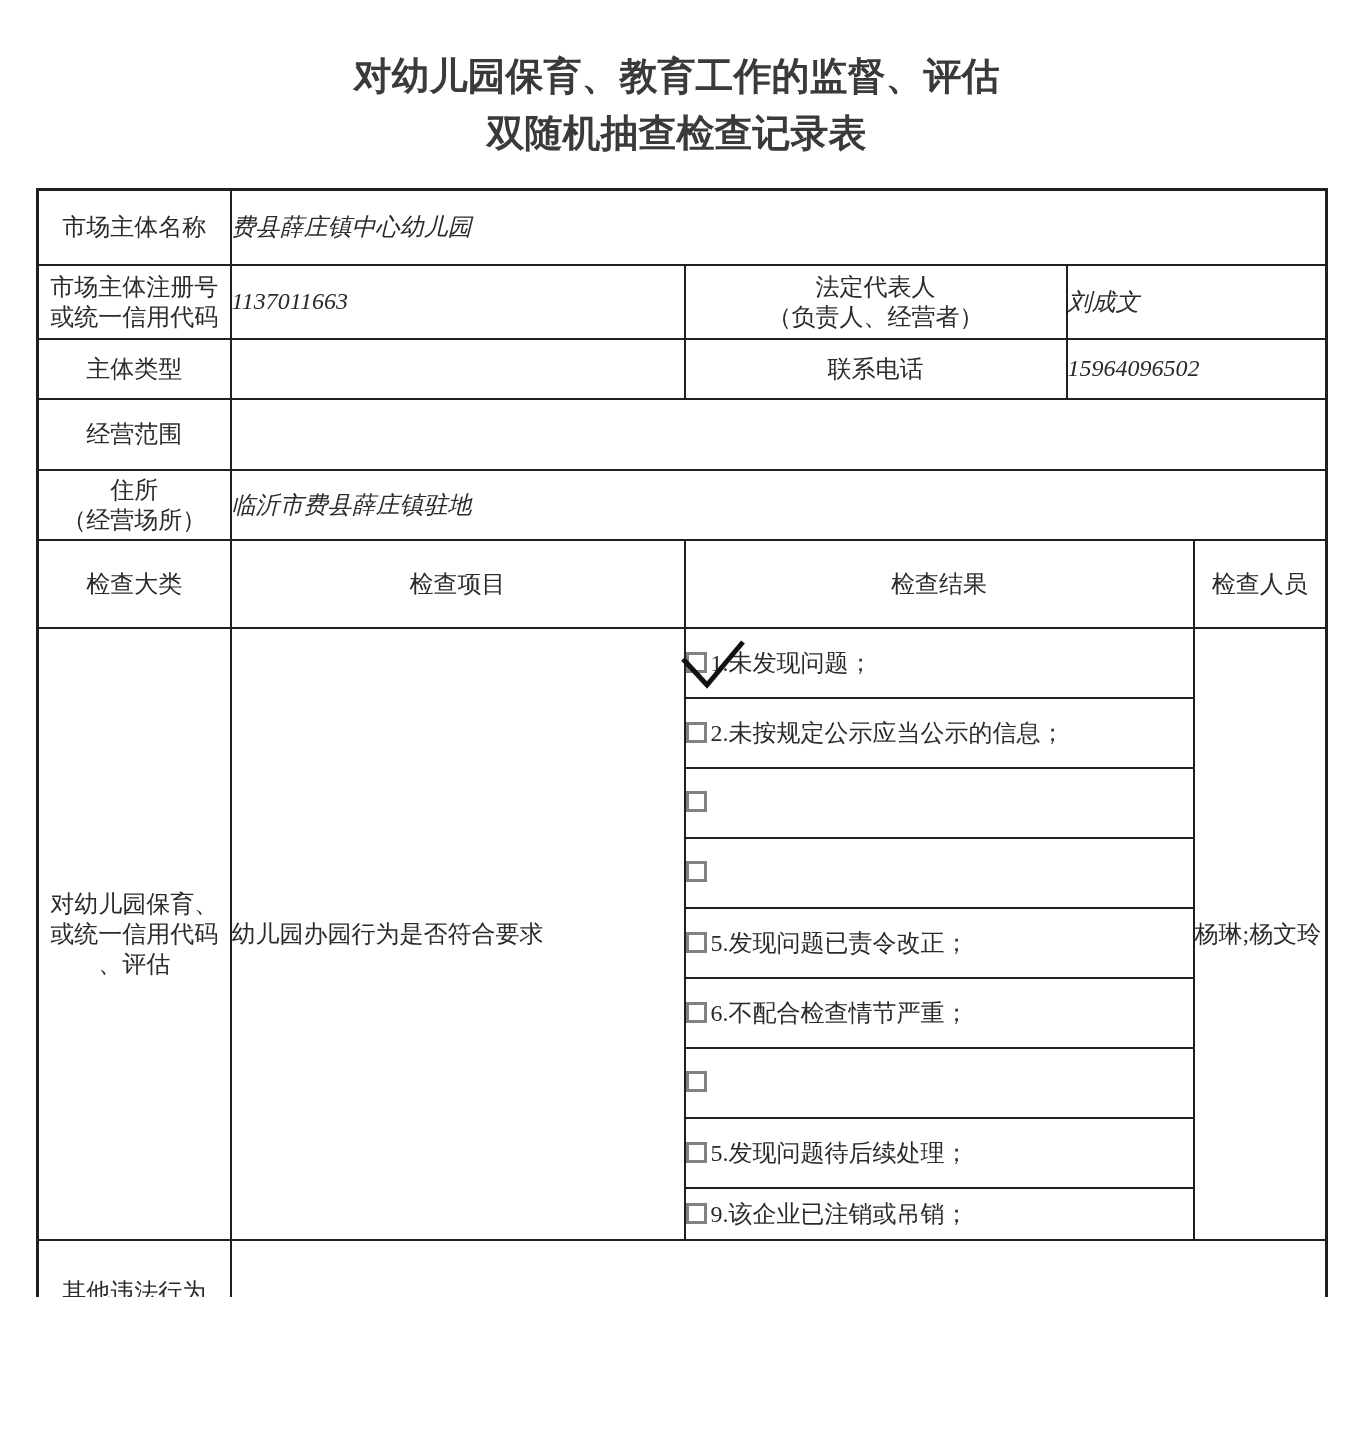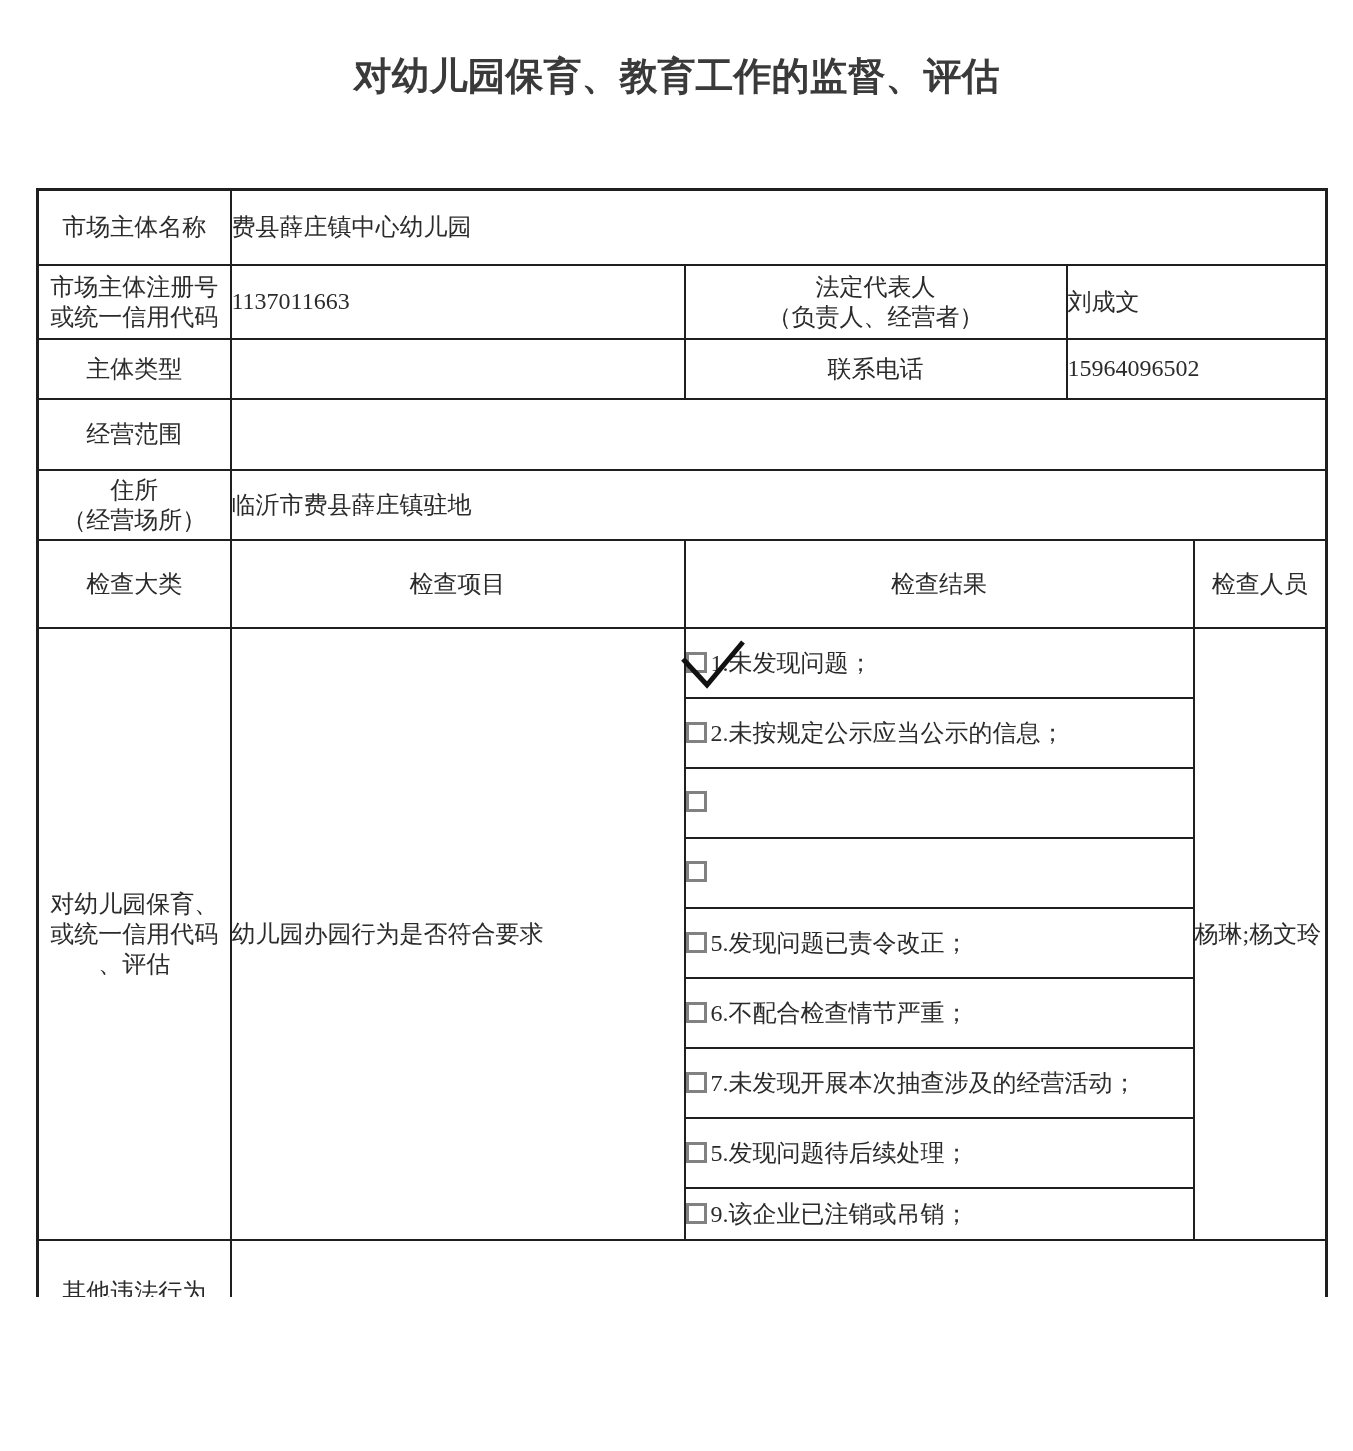--- a/index.html
+++ b/index.html
@@ -18,21 +18,21 @@
     border-collapse:collapse; table-layout:fixed;
     border:3px solid #1f1f1f;
   }
   table.form td {
     border:2px solid #1f1f1f; vertical-align:middle;
     font-size:24px; padding:0; word-break:break-all;
   }
   .h75{height:75px}.h74{height:74px}.h60{height:60px}.h71{height:71px}
   .h70{height:70px}.h88{height:88px}.h52{height:52px}.h105{height:105px}.h83{height:83px}
   .lab  { text-align:center; font-size:25px; line-height:30px; }
-  .val  { text-align:left; padding-left:9px; font-size:25px; }
+  .val  { text-align:left; padding-left:9px; font-size:25px;font-style:italic; }
   .hdr  { text-align:center; font-size:25px; }
   .cat  { text-align:center; font-size:24px; line-height:30px; }
   .item-cell { text-align:left; padding-left:8px; font-size:25px; }
   .insp-cell { text-align:left; padding:0 6px; font-size:23px; line-height:30px; }
   .result-cell { position:relative; padding-left:12px; font-size:24px; }
   .cbx {
     display:inline-block; width:15px; height:15px;
     border:3px solid #818181; margin-right:4px; vertical-align:-2px;
     background:#fff;
   }
@@ -40,20 +40,21 @@
   .edge-line { position:absolute; background:#2a2a2a; height:3px; }
   .edge-line.faint { background:#a3a3a3; height:2px; }
 </style>
 </head>
 <body>
 
 <div class="page">
 
   <div class="title">
     <div class="t1">对幼儿园保育、教育工作的监督、评估</div>
+    <div class="t2">双随机抽查检查记录表</div>
   </div>
 
   <table class="form">
     <colgroup>
       <col style="width:193px">
         <col style="width:454px">
         <col style="width:382px">
       <col style="width:127px">
         <col style="width:133px">
     </colgroup>
@@ -150,21 +151,21 @@
 
     <tr class="h70">
       <td class="result-cell" colspan="2">
         <span class="cbx"></span><span>6.不配合检查情节严重；</span>
         
       </td>
     </tr>
 
     <tr class="h70">
       <td class="result-cell" colspan="2">
-        <span class="cbx"></span><span>7.未发现开展本次抽查涉及的经营活动；</span>
+        <span class="cbx"></span>
         
       </td>
     </tr>
 
     <tr class="h70">
       <td class="result-cell" colspan="2">
         <span class="cbx"></span><span>5.发现问题待后续处理；</span>
         
       </td>
     </tr>

